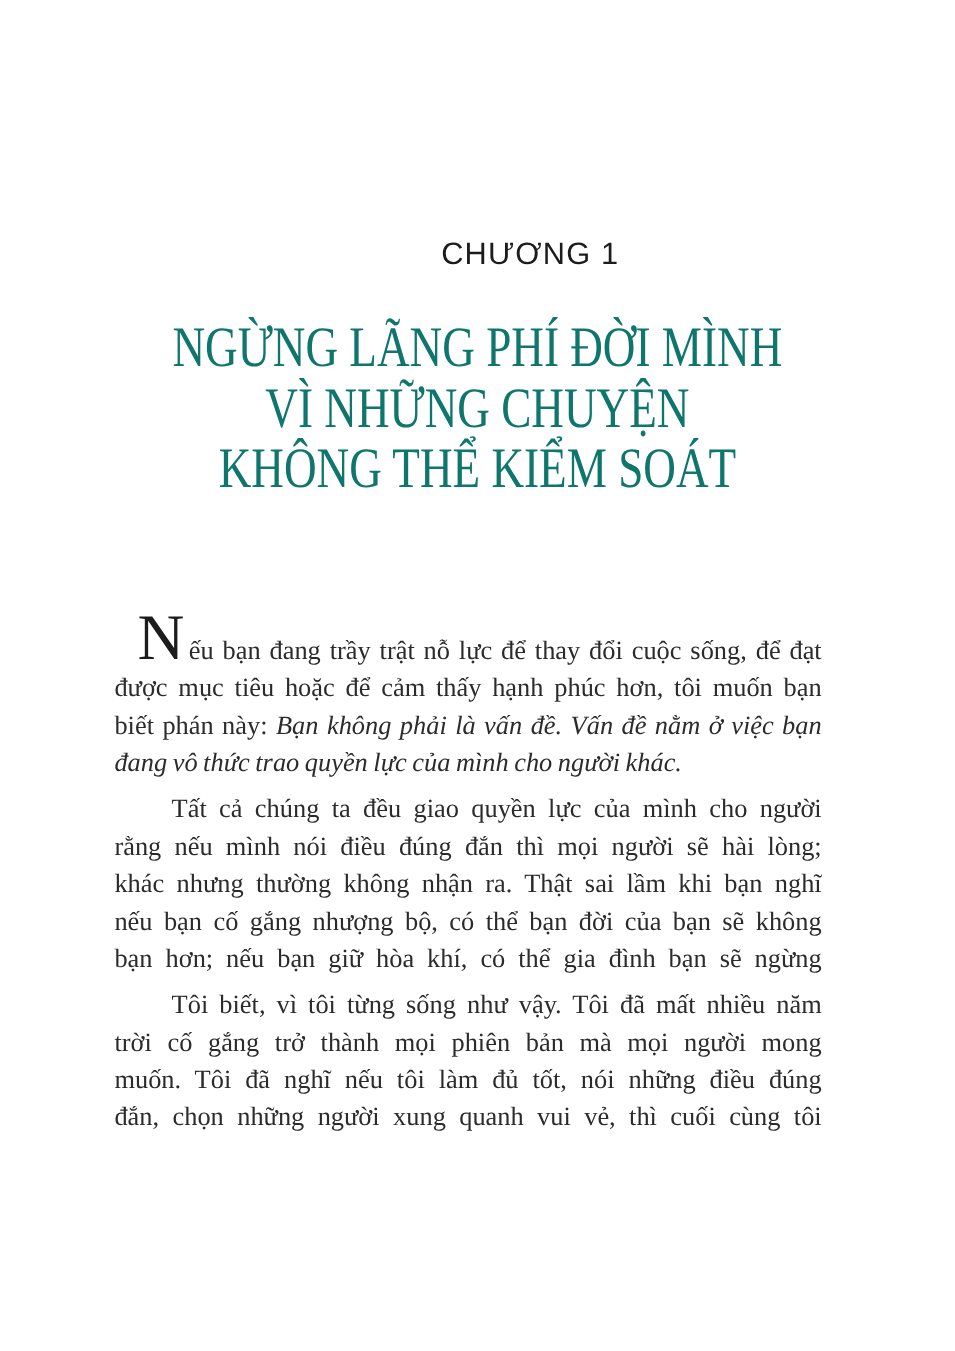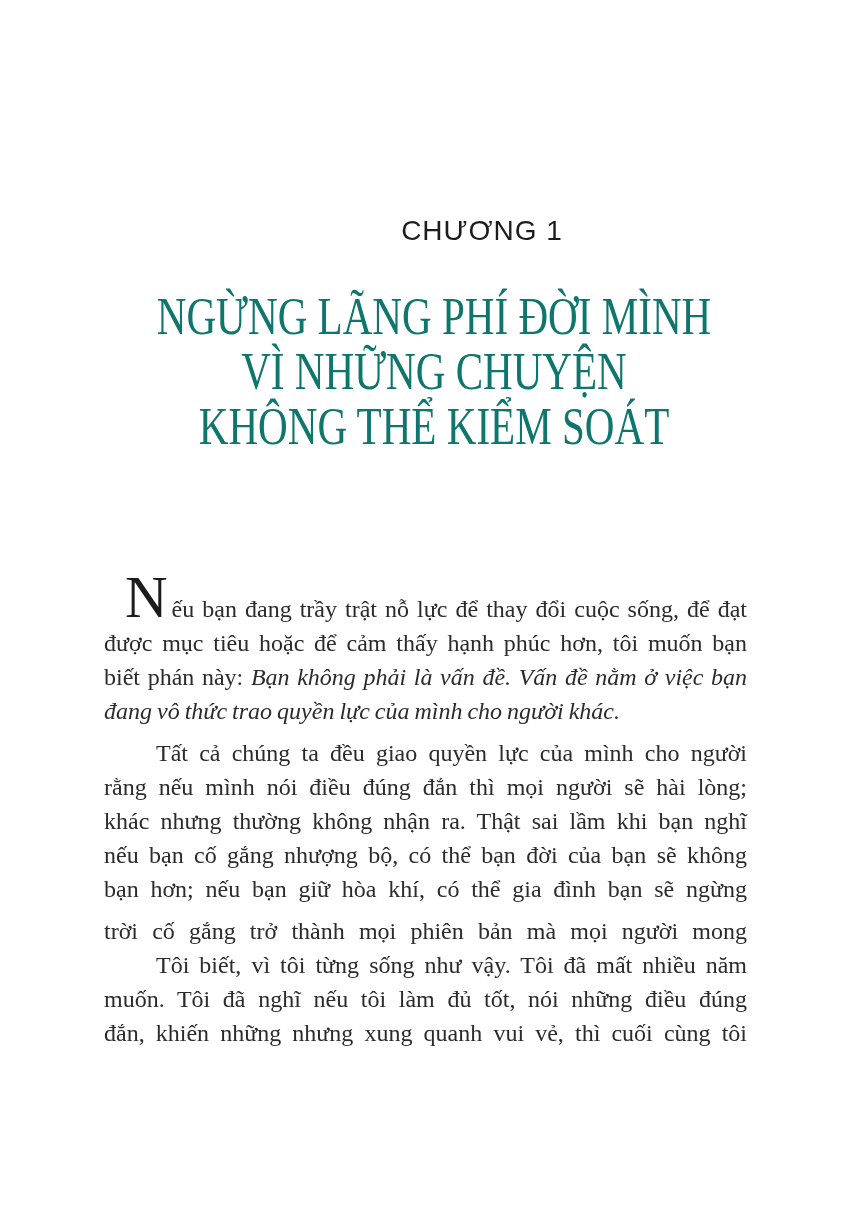--- a/index.html
+++ b/index.html
@@ -37,21 +37,21 @@
     font-size: 52px;
     line-height: 55px;
     text-align: center;
     white-space: nowrap;
     transform: scaleX(0.79);
     transform-origin: 50% 50%;
   }
   .body-text {
     position: absolute;
     left: 104px;
-    top: 592px;
+    top: 575px;
     width: 643px;
     font-family: "Liberation Serif", serif;
     font-size: 24px;
     line-height: 34px;
     color: #2b2b2b;
   }
   .para { margin: 0; }
   .para + .para { margin-top: 8px; }
   .line {
     text-align: justify;
@@ -91,20 +91,20 @@
         <div class="line last"><span class="it">đang vô thức trao quyền lực của mình cho người khác.</span></div>
       </div>
       <div class="para">
         <div class="line" style="padding-left: 52px;"><span>Tất cả chúng ta đều giao quyền lực của mình cho người</span></div>
         <div class="line"><span>rằng nếu mình nói điều đúng đắn thì mọi người sẽ hài lòng;</span></div>
         <div class="line"><span>khác nhưng thường không nhận ra. Thật sai lầm khi bạn nghĩ</span></div>
         <div class="line"><span>nếu bạn cố gắng nhượng bộ, có thể bạn đời của bạn sẽ không</span></div>
         <div class="line"><span>bạn hơn; nếu bạn giữ hòa khí, có thể gia đình bạn sẽ ngừng</span></div>
       </div>
       <div class="para">
+        <div class="line" style="padding-left: 52px;"><span>Tôi biết, vì tôi từng sống như vậy. Tôi đã mất nhiều năm</span></div>
         <div class="line"><span>trời cố gắng trở thành mọi phiên bản mà mọi người mong</span></div>
-        <div class="line" style="padding-left: 52px;"><span>Tôi biết, vì tôi từng sống như vậy. Tôi đã mất nhiều năm</span></div>
         <div class="line"><span>muốn. Tôi đã nghĩ nếu tôi làm đủ tốt, nói những điều đúng</span></div>
-        <div class="line"><span>đắn, khiến những nhưng xung quanh vui vẻ, thì cuối cùng tôi</span></div>
+        <div class="line"><span>đắn, chọn những người xung quanh vui vẻ, thì cuối cùng tôi</span></div>
       </div>
     </div>
 
 </div>
 
 </body></html>

